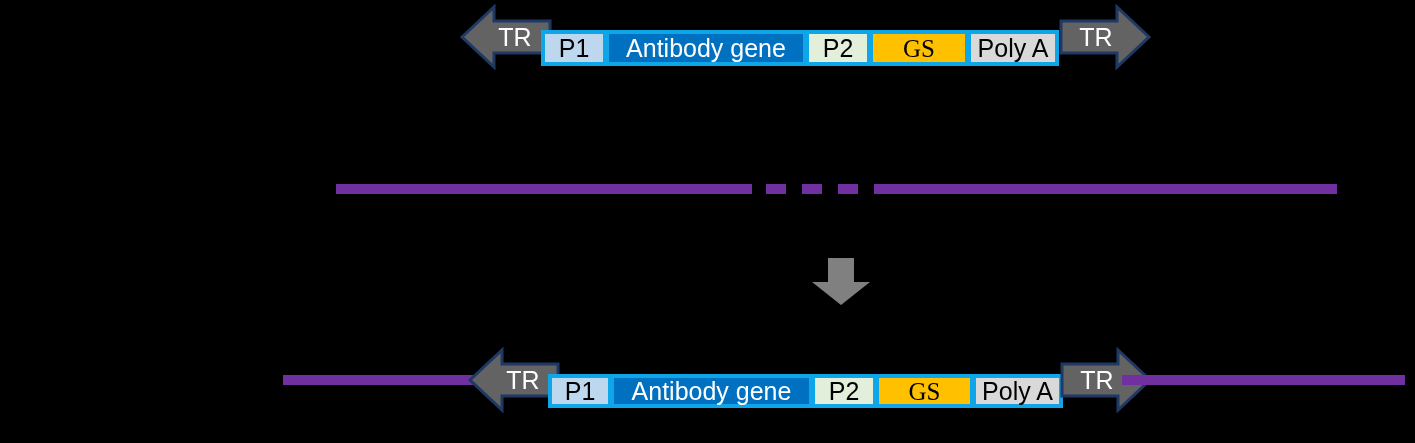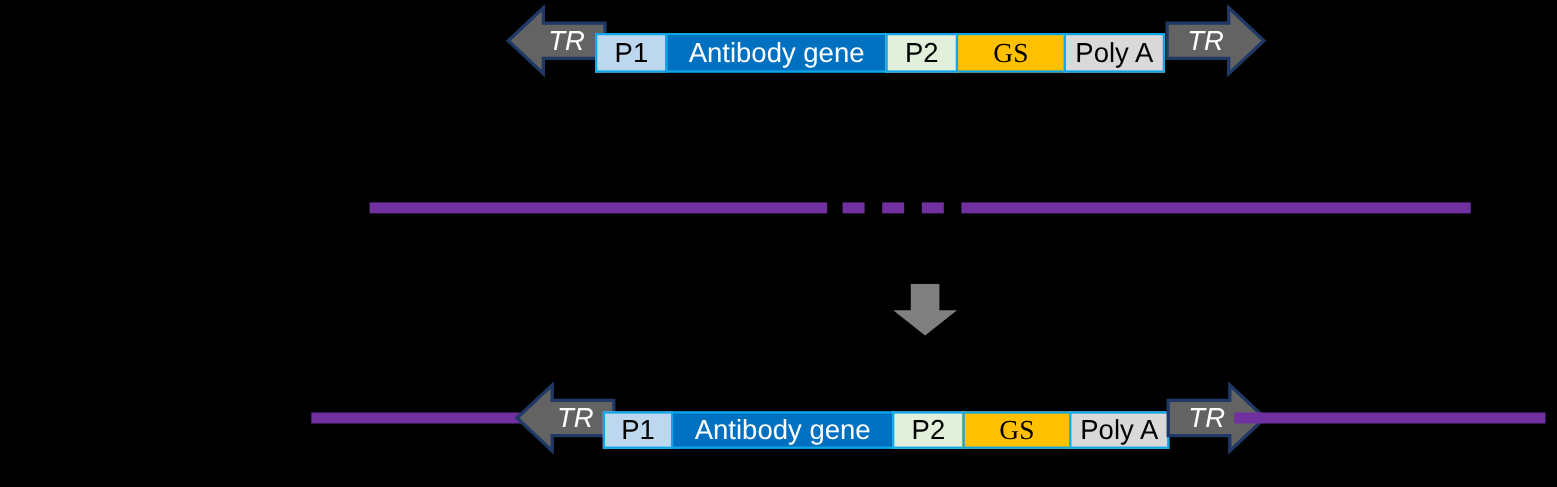--- a/index.html
+++ b/index.html
@@ -22,21 +22,21 @@
   }
 
   
   .cassette {
     position: absolute;
     display: flex;
     align-items: stretch;
   }
   .seg {
     box-sizing: border-box;
-    border: 2px solid #0ea5e9;
+    border: 4px solid #0ea5e9;
     display: flex;
     align-items: center;
     justify-content: center;
     color: #000000;
     line-height: 1;
     white-space: nowrap;
     margin-left: -2px;
     margin-top: 22px;
   }
   .seg:first-child { margin-left: 0; }
@@ -49,21 +49,20 @@
     display: flex;
     align-items: center;
     justify-content: center;
     white-space: nowrap;
   }
   .tr svg { position: absolute; inset: 0; }
   .tr .tr-label {
     position: relative;
     z-index: 2;
     display: block;
-    font-style: italic;
   }
   .tr.tr-left .tr-label { transform: translateX(9px); }
   .tr.tr-right .tr-label { transform: translateX(-9px); }
 
   
   .dna {
     position: absolute;
     background: #7030A0;
   }
 

